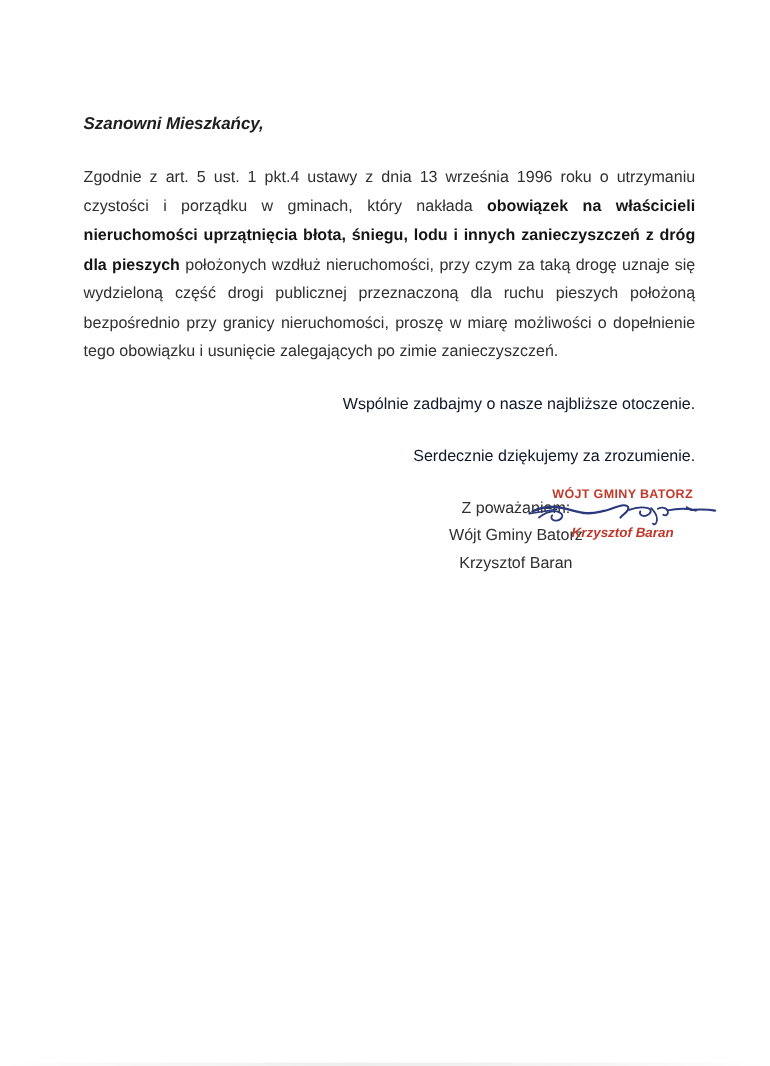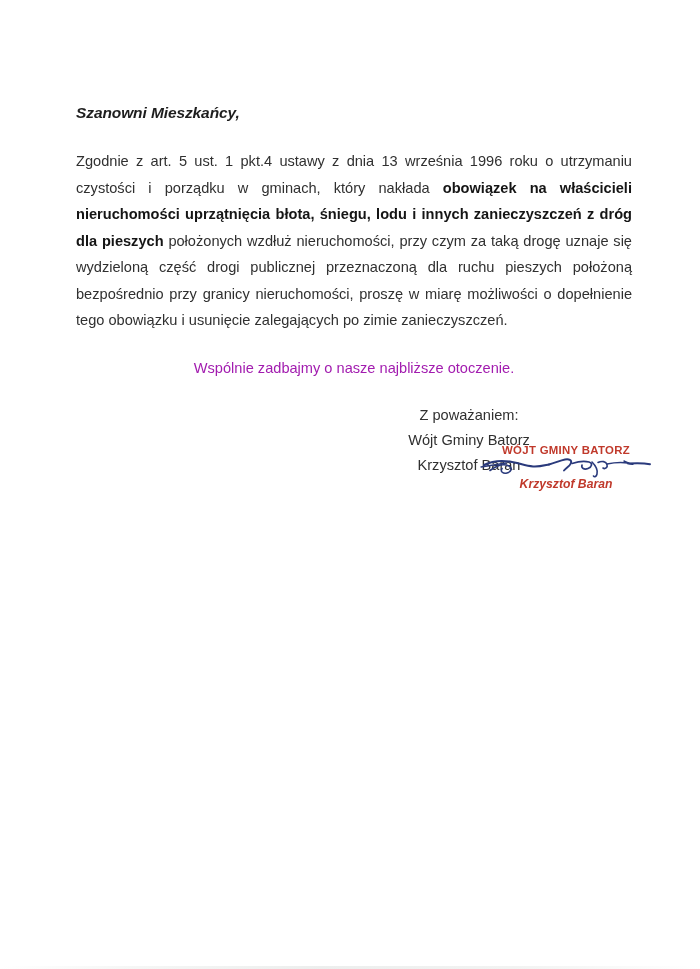--- a/index.html
+++ b/index.html
@@ -40,22 +40,22 @@
     color: #303030;
   }
   .body-par b {
     font-weight: bold;
     color: #151515;
   }
   .short-par {
     font-size: 14.6px;
     line-height: 26px;
     margin: 0 0 21px 0;
-    text-align: center;
-    color: #a21caf;
+    text-align: right;
+    color: #0f172a;
   }
   .closing {
     margin-top: 22px;
     width: 100%;
     text-align: center;
   }
   .closing-inner {
     display: inline-block;
     text-align: center;
     margin-left: 230px;
@@ -118,20 +118,21 @@
   <div class="content">
 
     <p class="salutation">Szanowni Mieszkańcy,</p>
 
     <p class="body-par">
       <span>Zgodnie z art. 5 ust. 1 pkt.4 ustawy z dnia 13 września 1996 roku o utrzymaniu czystości i porządku w gminach, który nakłada </span><b>obowiązek na właścicieli nieruchomości uprzątnięcia błota, śniegu, lodu i innych zanieczyszczeń z dróg dla pieszych</b><span> położonych wzdłuż nieruchomości, przy czym za taką drogę uznaje się wydzieloną część drogi publicznej przeznaczoną dla ruchu pieszych położoną bezpośrednio przy granicy nieruchomości, proszę w miarę możliwości o dopełnienie tego obowiązku i usunięcie zalegających po zimie zanieczyszczeń.</span>
     </p>
 
     <p class="short-par">Wspólnie zadbajmy o nasze najbliższe otoczenie.</p>
 
+    <p class="short-par">Serdecznie dziękujemy za zrozumienie.</p>
 
     <div class="closing">
       <div class="closing-inner">
         <div class="closing-line">Z poważaniem:</div>
         <div class="closing-line">Wójt Gminy Batorz</div>
         <div class="closing-line">Krzysztof Baran</div>
       </div>
     </div>
 
   </div>

